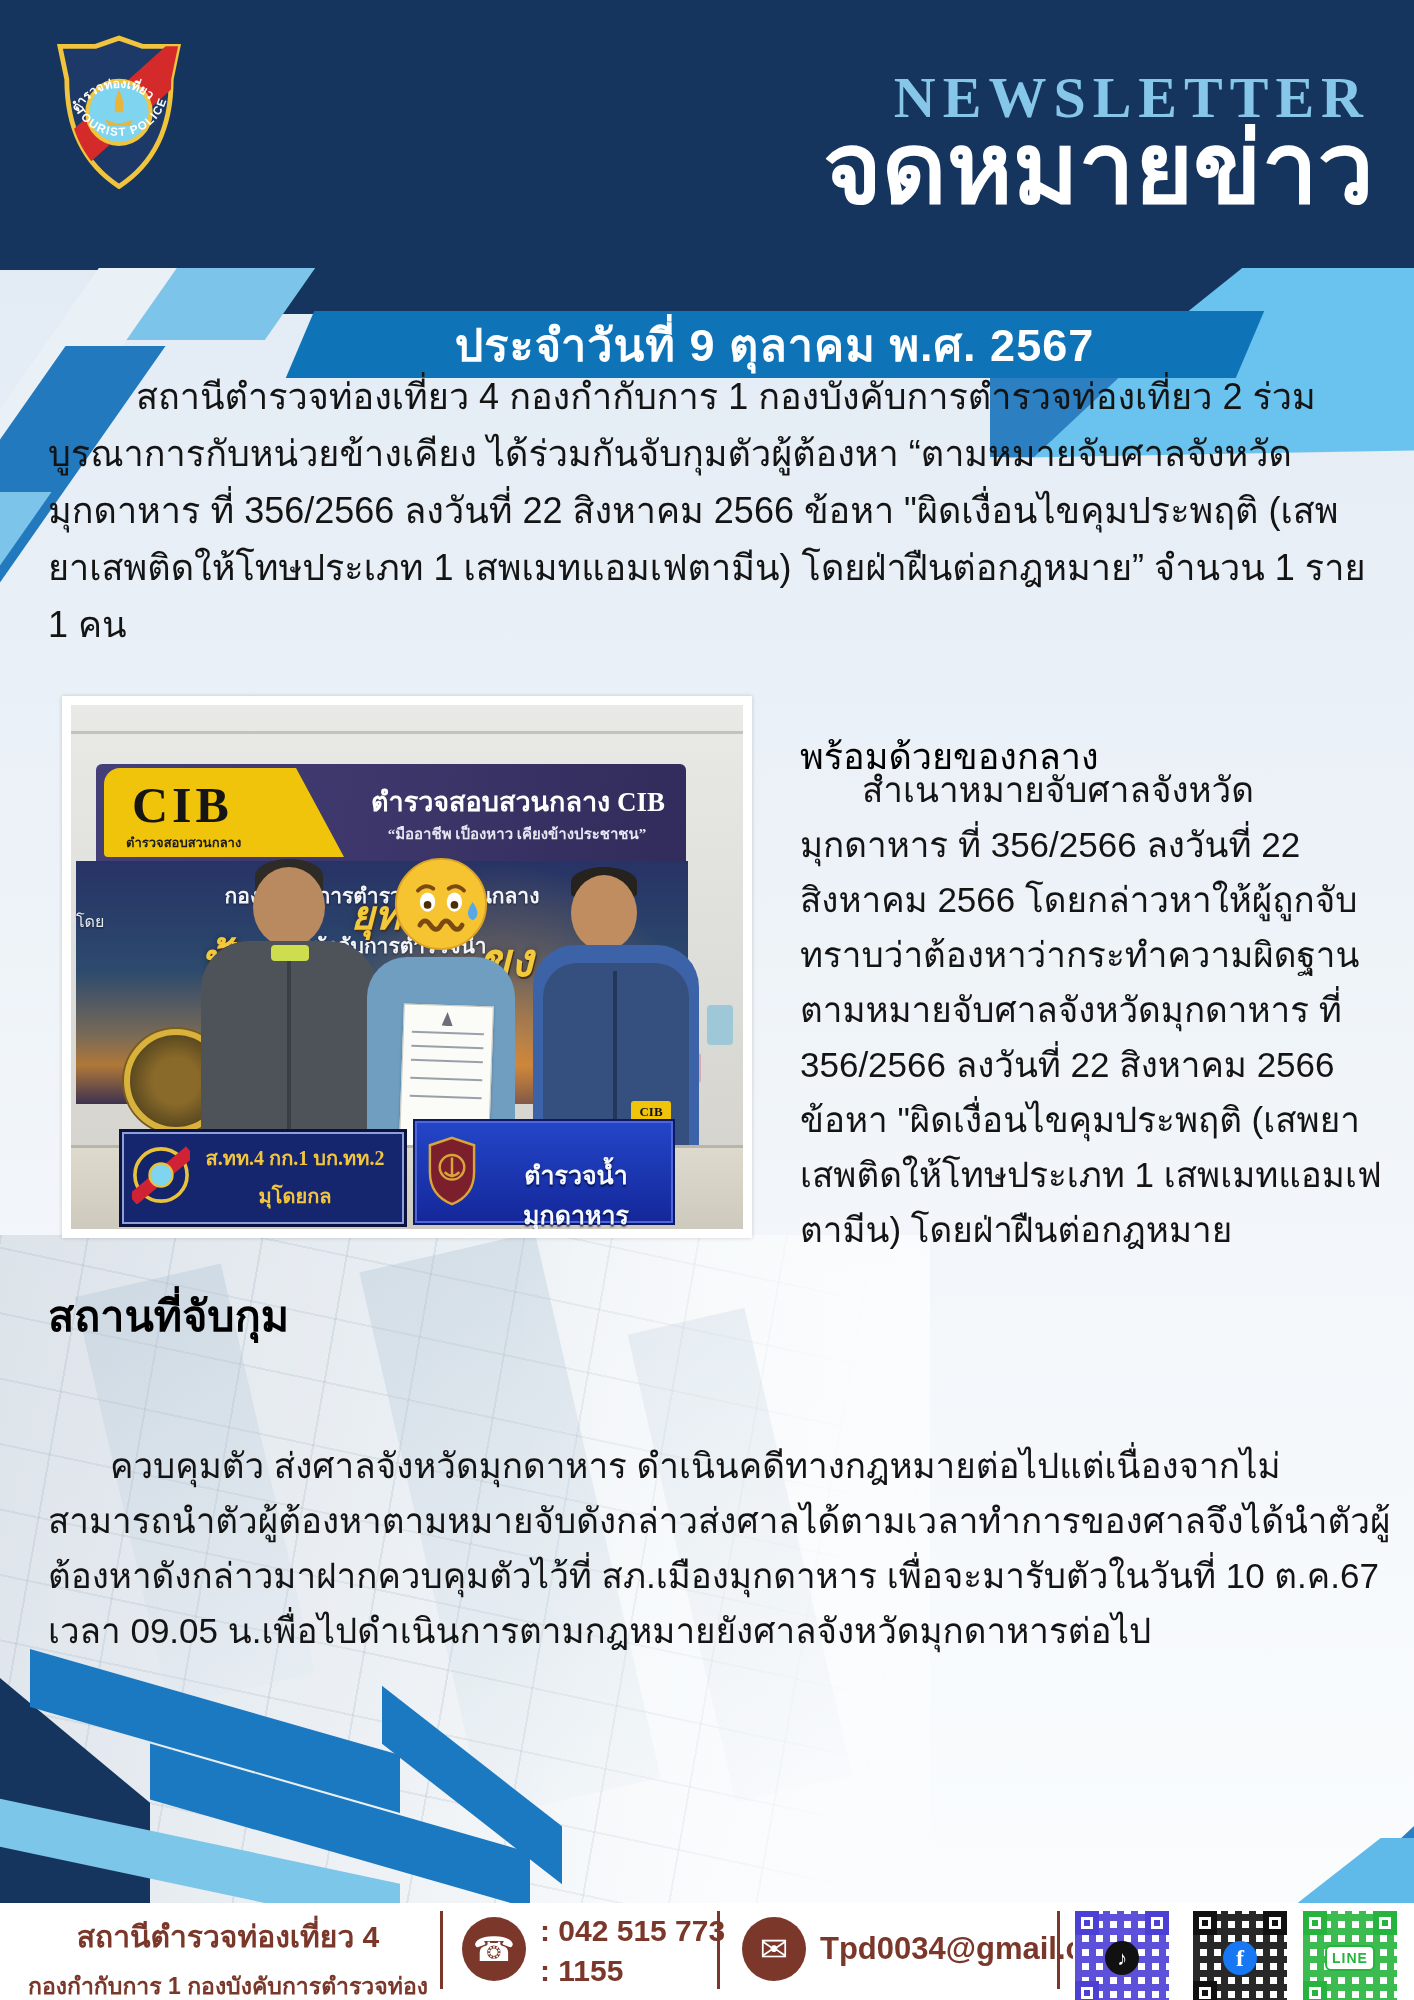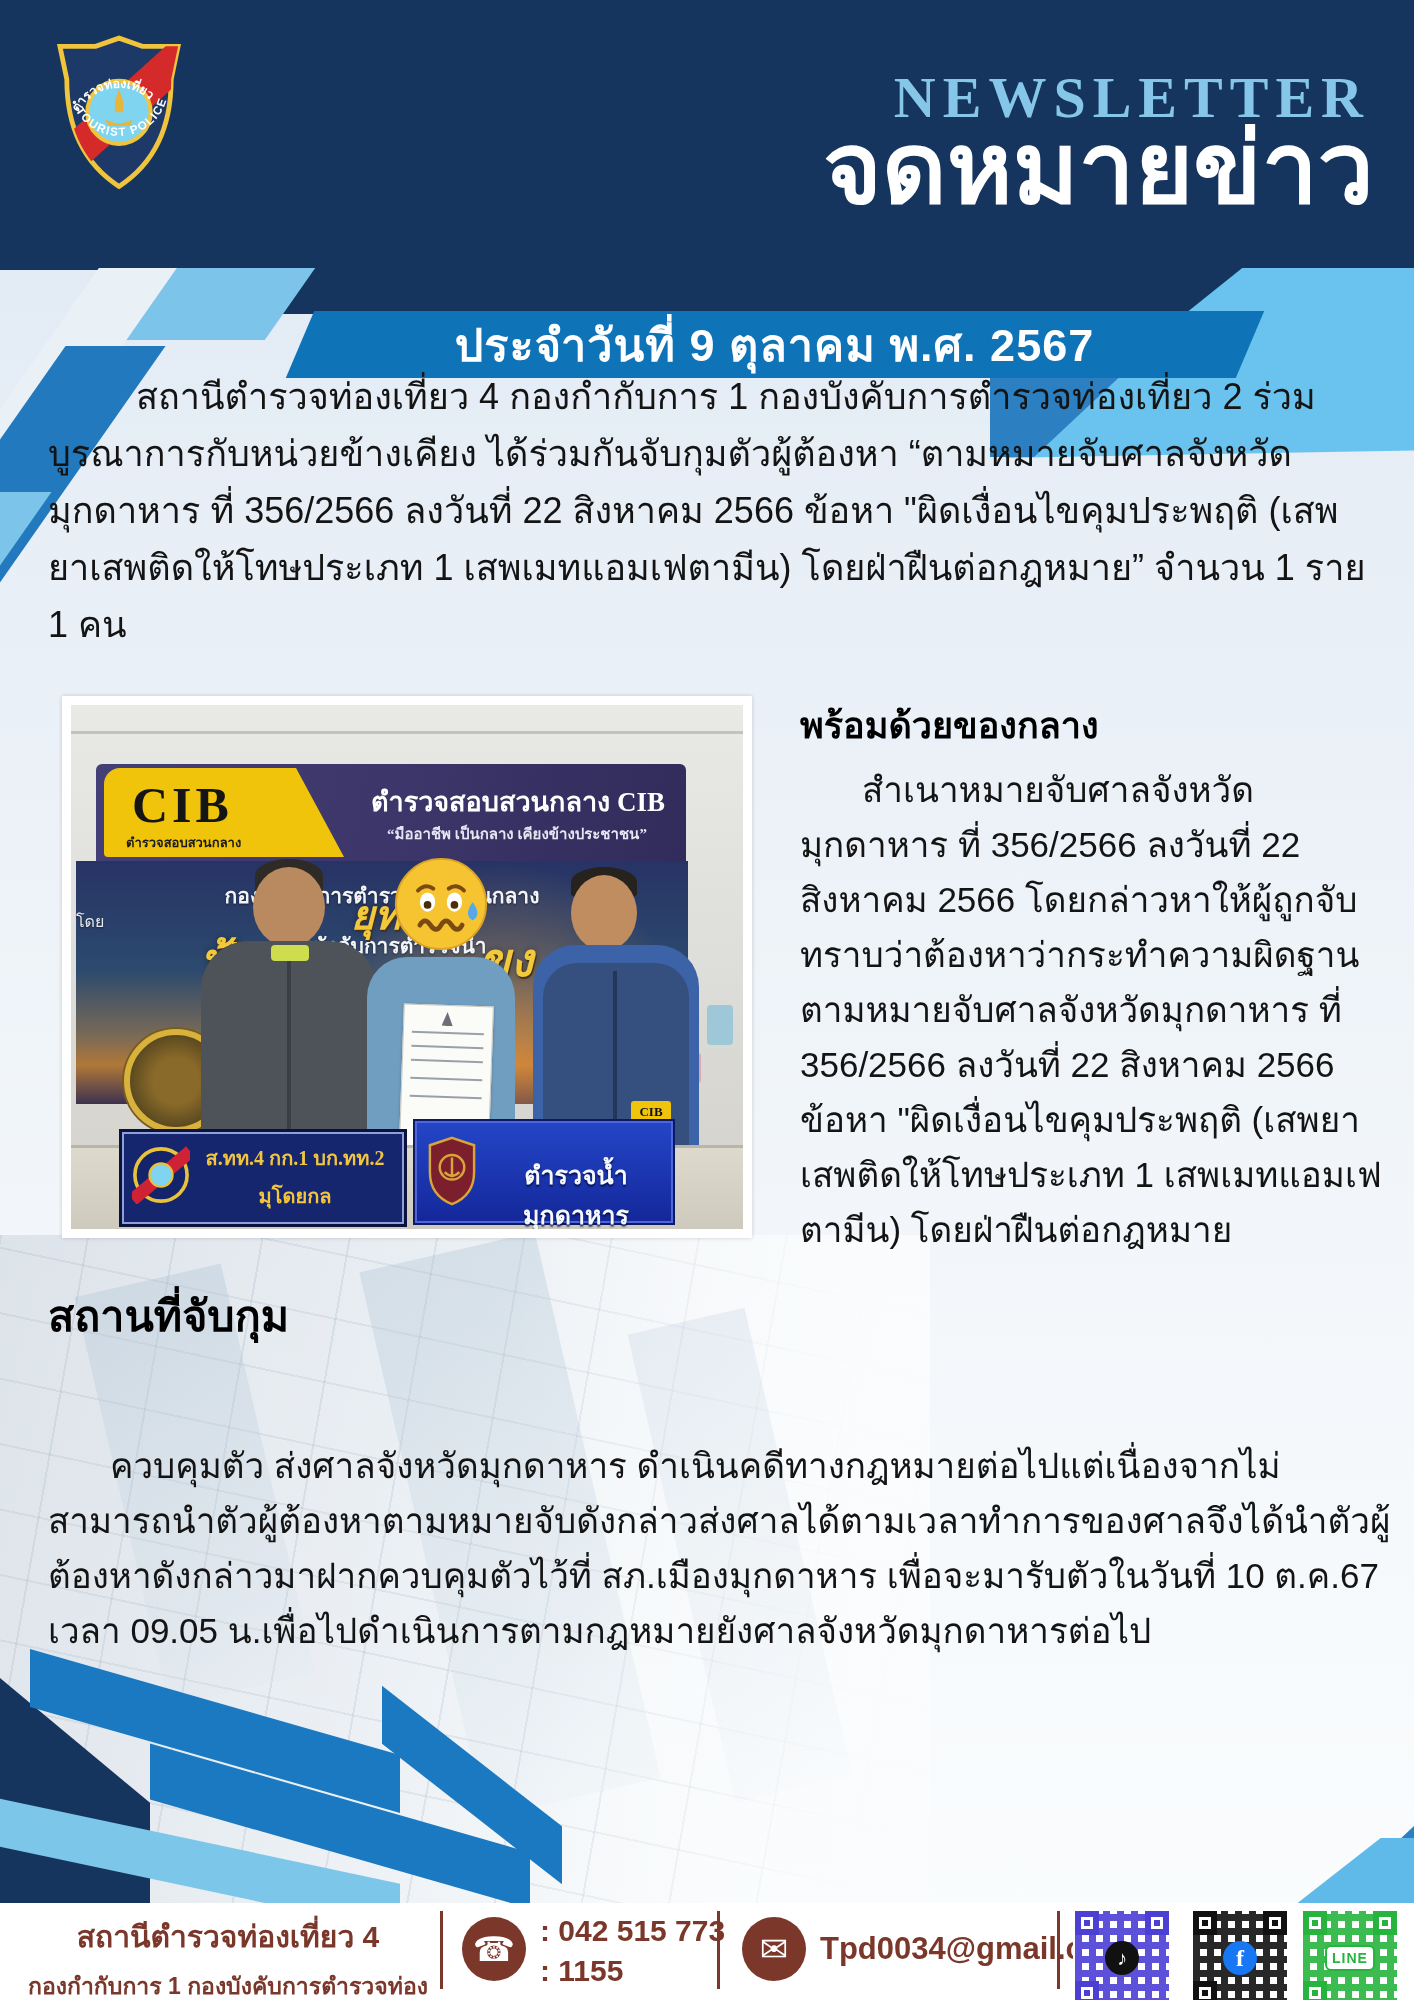--- a/index.html
+++ b/index.html
@@ -37,21 +37,21 @@
     background:
       linear-gradient(to right,rgba(255,255,255,0) 55%,rgba(252,253,254,.96) 92%),
       repeating-linear-gradient(100deg,rgba(110,130,155,.16) 0 2px,rgba(255,255,255,0) 2px 86px),
       repeating-linear-gradient(12deg,rgba(110,130,155,.14) 0 2px,rgba(255,255,255,0) 2px 64px),
       linear-gradient(104deg,#d9e0e7 0%,#e8edf2 38%,#f4f7f9 66%,#fcfdfe 100%);}
   .building .pane{position:absolute;background:linear-gradient(180deg,rgba(160,185,205,.35),rgba(210,225,235,.15));transform:rotate(-13deg);}
 
   
   .intro{position:absolute;left:48px;top:368px;width:1330px;margin:0;font-size:36px;line-height:57px;
          color:#141414;text-indent:88px;}
-  .evi-h{position:absolute;left:800px;top:697px;width:590px;font-size:36px;font-weight:700;color:#000;}
+  .evi-h{position:absolute;left:800px;top:728px;width:590px;font-size:36px;font-weight:400;color:#000;}
   .evi-b{position:absolute;left:800px;top:762px;width:598px;margin:0;font-size:35px;line-height:55px;
          color:#141414;text-indent:62px;}
   .arr-h{position:absolute;left:48px;top:1282px;font-size:43px;font-weight:800;color:#000;}
   .arr-p1{position:absolute;left:48px;top:1328px;width:1330px;margin:0;font-size:35px;line-height:55px;color:#141414;text-indent:62px;}
   .arr-p2{position:absolute;left:48px;top:1438px;width:1348px;margin:0;font-size:35px;line-height:55px;color:#141414;text-indent:62px;}
 
   
   .photo{position:absolute;left:62px;top:696px;width:690px;height:542px;margin:0;background:#fff;
          box-shadow:0 0 4px rgba(0,0,0,.18);}
   .ph-in{position:absolute;left:9px;top:9px;width:672px;height:524px;overflow:hidden;
@@ -211,21 +211,21 @@
   <figure class="photo">
     <div class="ph-in">
       <div class="ceil"></div>
 
       <div class="banner-top">
         <div class="cib-block">
           <div class="cib-word">CIB</div>
           <div class="cib-sub">ตำรวจสอบสวนกลาง</div>
         </div>
         <div class="bt-title">ตำรวจสอบสวนกลาง CIB</div>
-        <div class="bt-quote">“มืออาชีพ เป็นกลาง เคียงข้างประชาชน”</div>
+        <div class="bt-quote">“มืออาชีพ เป็องหาว เคียงข้างประชาชน”</div>
       </div>
 
       <div class="banner-low">
         <div class="bl-l1">กองบัญชาการตำรวจสอบสวนกลาง</div>
         <div class="bl-l2">โดย</div>
         <div class="bl-l3">กองบังคับการตำรวจน้ำ</div>
         <div class="emb-ring"></div>
         <div class="emb-shield"></div>
       </div>
       <div class="gold g1">ยุท</div>

